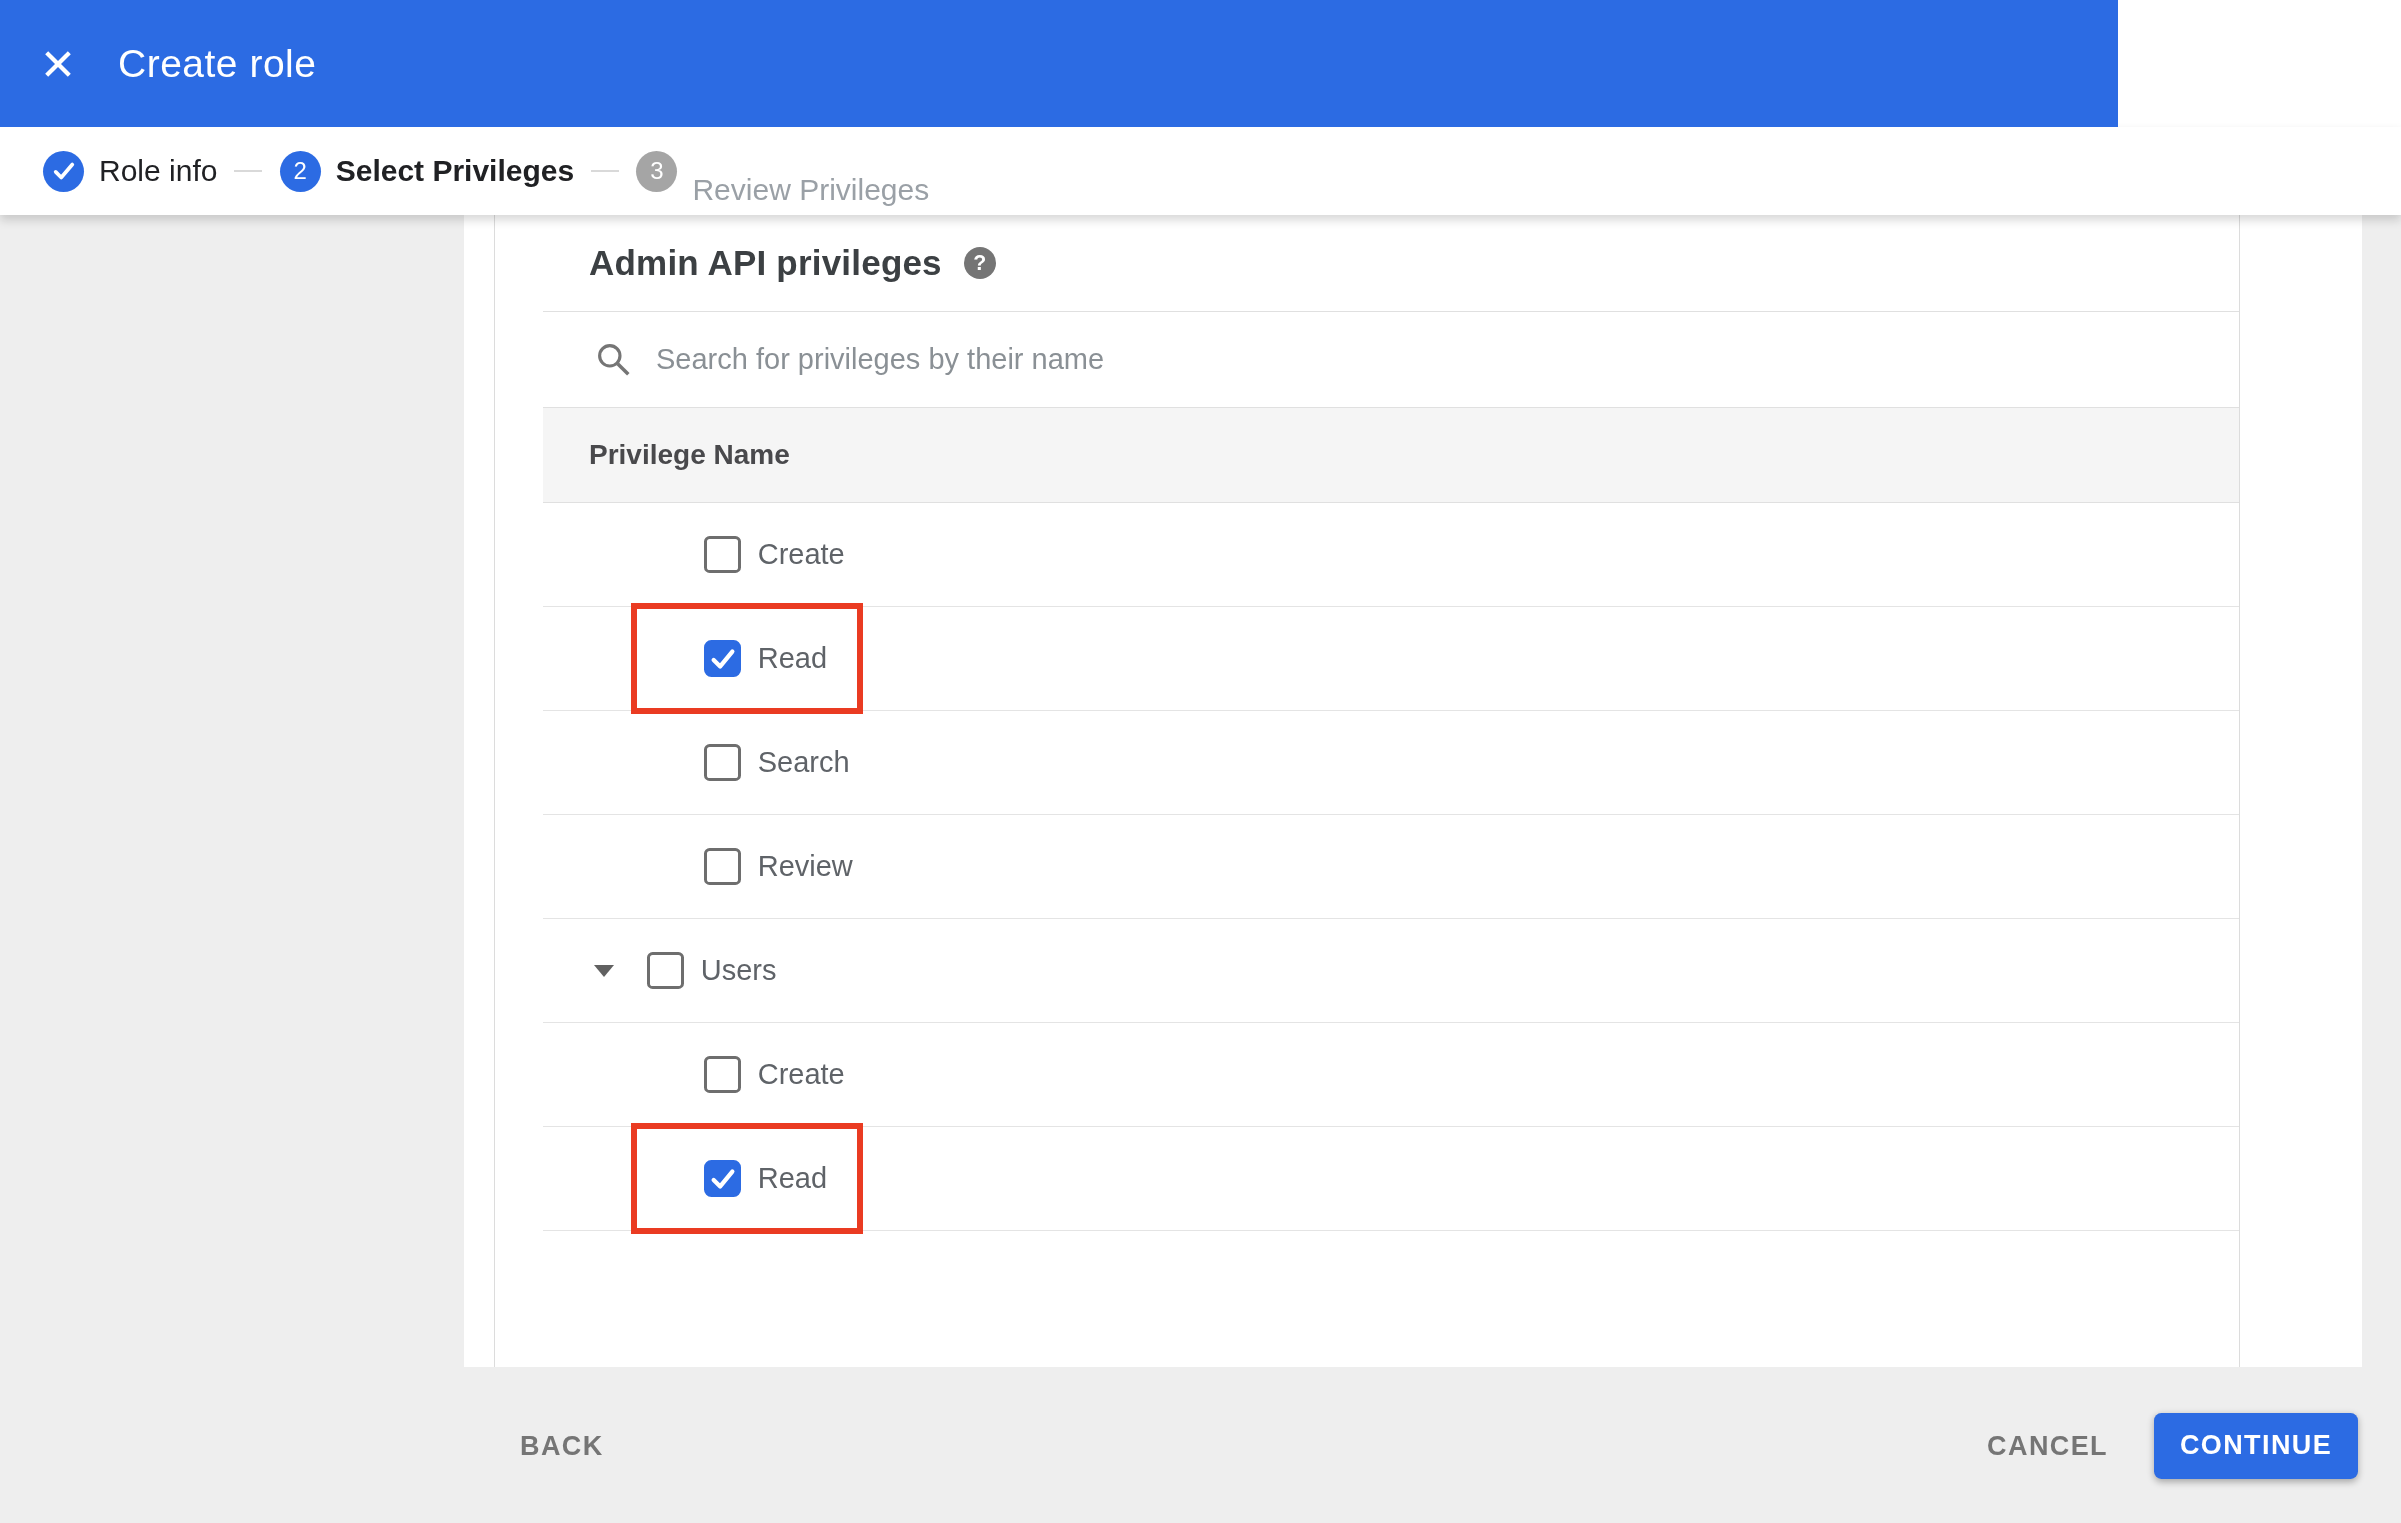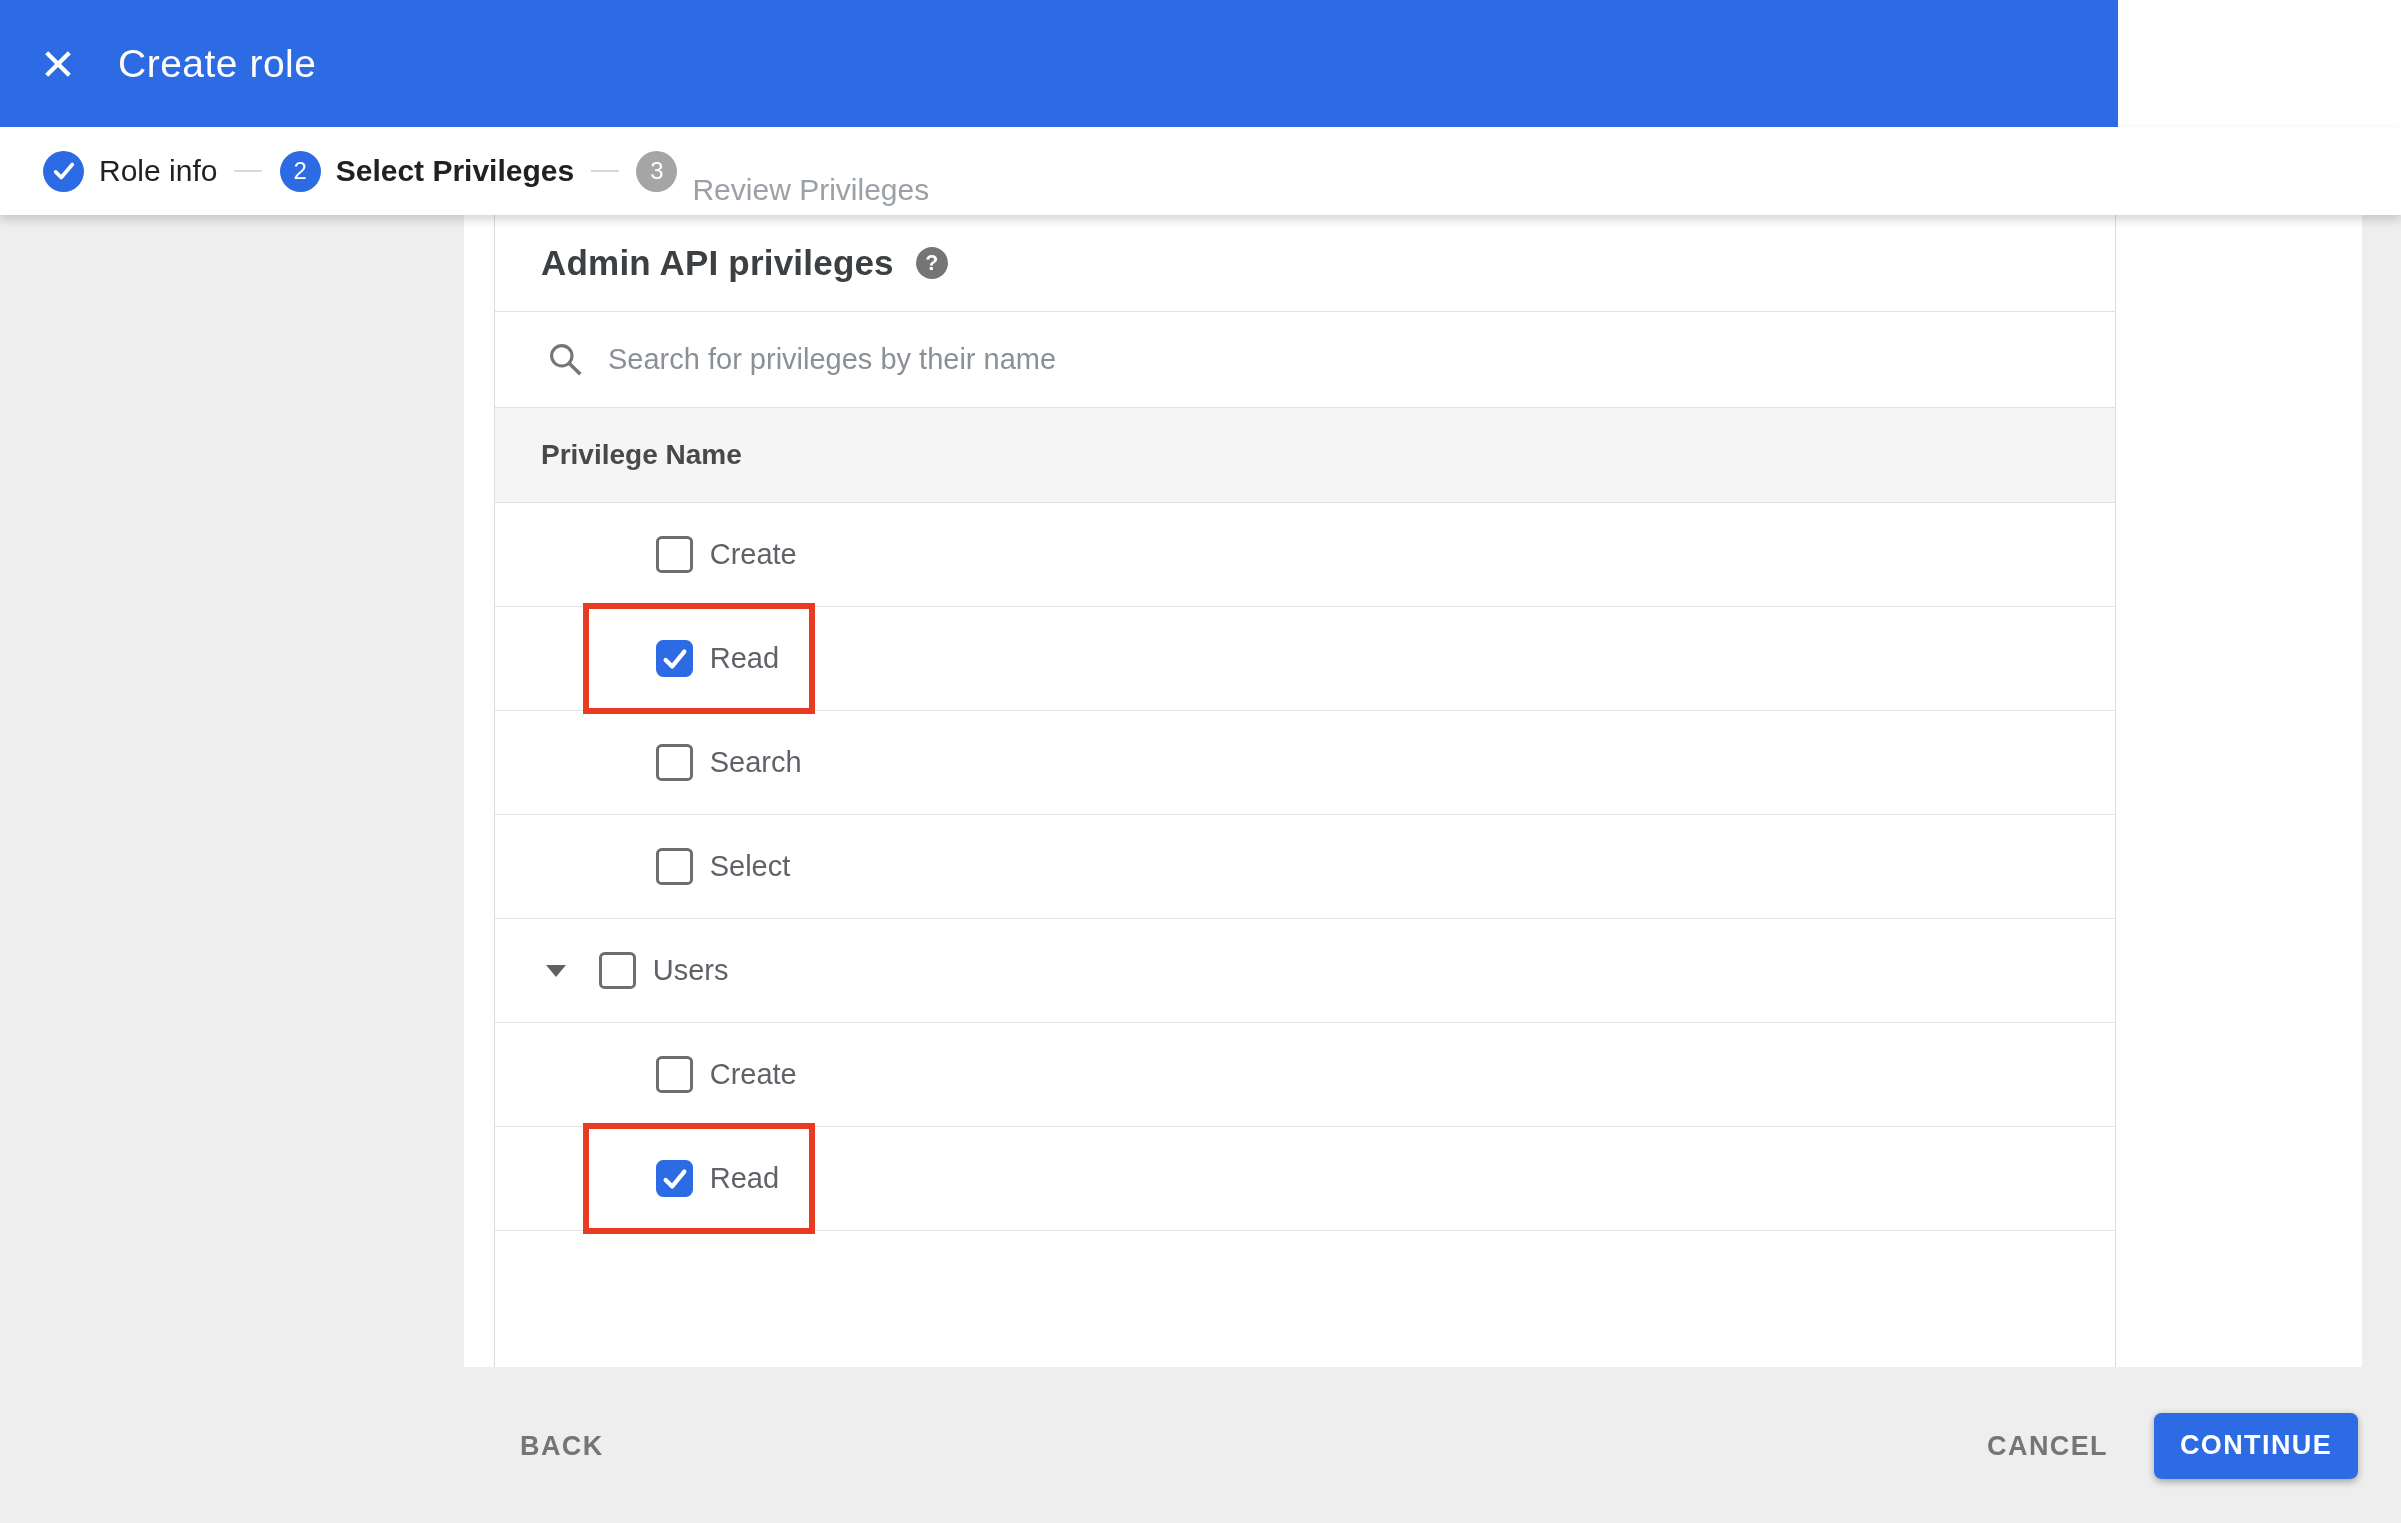--- a/index.html
+++ b/index.html
@@ -32,23 +32,23 @@
   .step-label { margin-left:15px; font-size:30px; color:#202124; }
   .step-label.active { font-weight:700; }
   .step-label.upcoming { color:#9aa0a6;margin-top:37px; }
   .step-dash { width:28px; height:2.8px; background:#d9d9d9; margin:0 17.6px 0 16.7px; }
 
   
   .content-bg { position:absolute; left:0; top:215px; width:2401px; height:1152px; background:var(--panel-gray,#eeeeee); }
   .content-white { position:absolute; left:464px; top:0; width:1898px; height:1152px; background:#fff; }
 
   .privileges-table {
-    position:absolute; left:494px; top:215px; width:1622px; height:1152px;
+    position:absolute; left:494px; top:215px; width:1746px; height:1152px;
     background:#fff; border:1.9px solid #dcdcdc; border-top:none; border-bottom:none;
-    overflow:hidden; z-index:5;
+    overflow:hidden; z-index:5;padding-left:48px;
   }
   .heading-row { height:97px; display:flex; align-items:center; padding-left:46px; border-bottom:1.9px solid #e0e0e0; }
   .panel-heading { font-size:35px; font-weight:700; color:#3c4043; letter-spacing:0.2px; }
   .help-icon {
     width:32px; height:32px; border-radius:50%; background:#757575; margin-left:22px;
     display:flex; align-items:center; justify-content:center;
     color:#fff; font-size:21.3px; font-weight:700; cursor:pointer;
   }
   .search-row { height:96px; display:flex; align-items:center; padding-left:52px; border-bottom:1.9px solid #e0e0e0; }
   .search-input {
@@ -182,21 +182,21 @@
       
     </div>
     <div class="row-label">Search</div>
 
   </div>
       <div class="privilege-row child">
 
     <div class="cb">
       
     </div>
-    <div class="row-label">Select</div>
+    <div class="row-label">Review</div>
 
   </div>
       <div class="privilege-row group">
     <div class="tri"></div>
     <div class="cb">
       
     </div>
     <div class="row-label">Users</div>
 
   </div>

